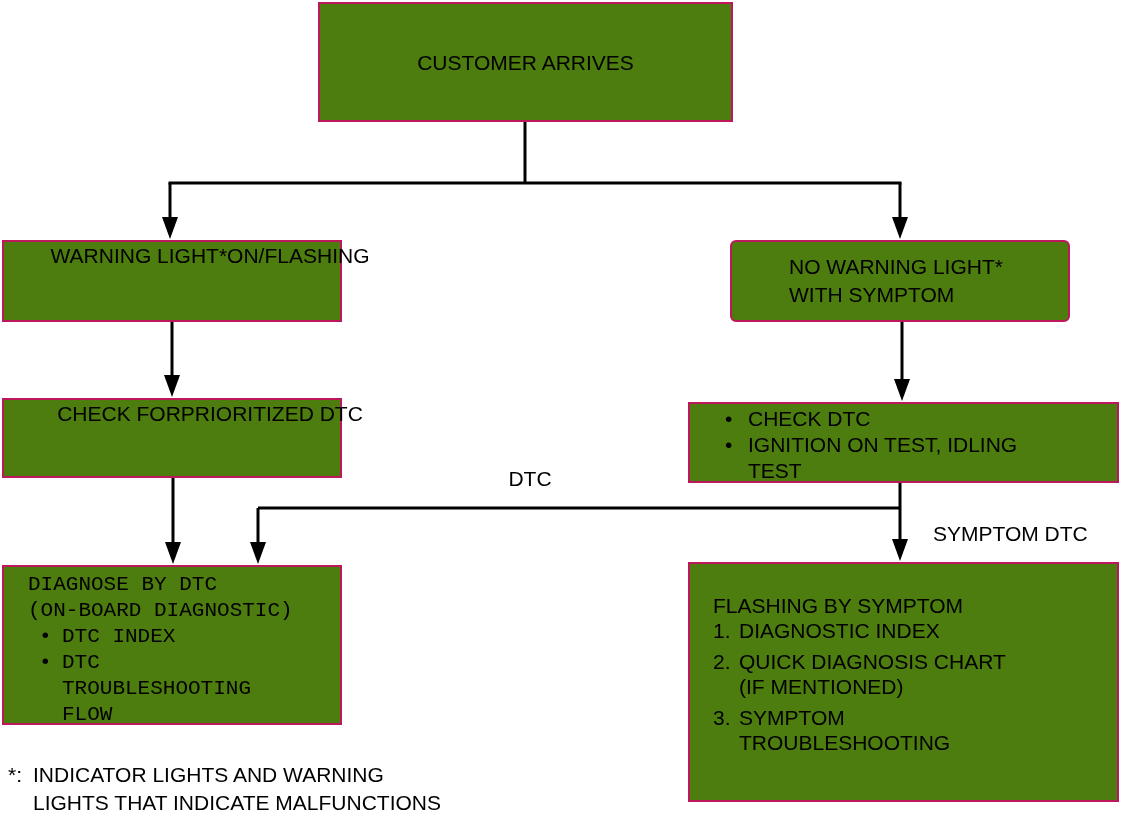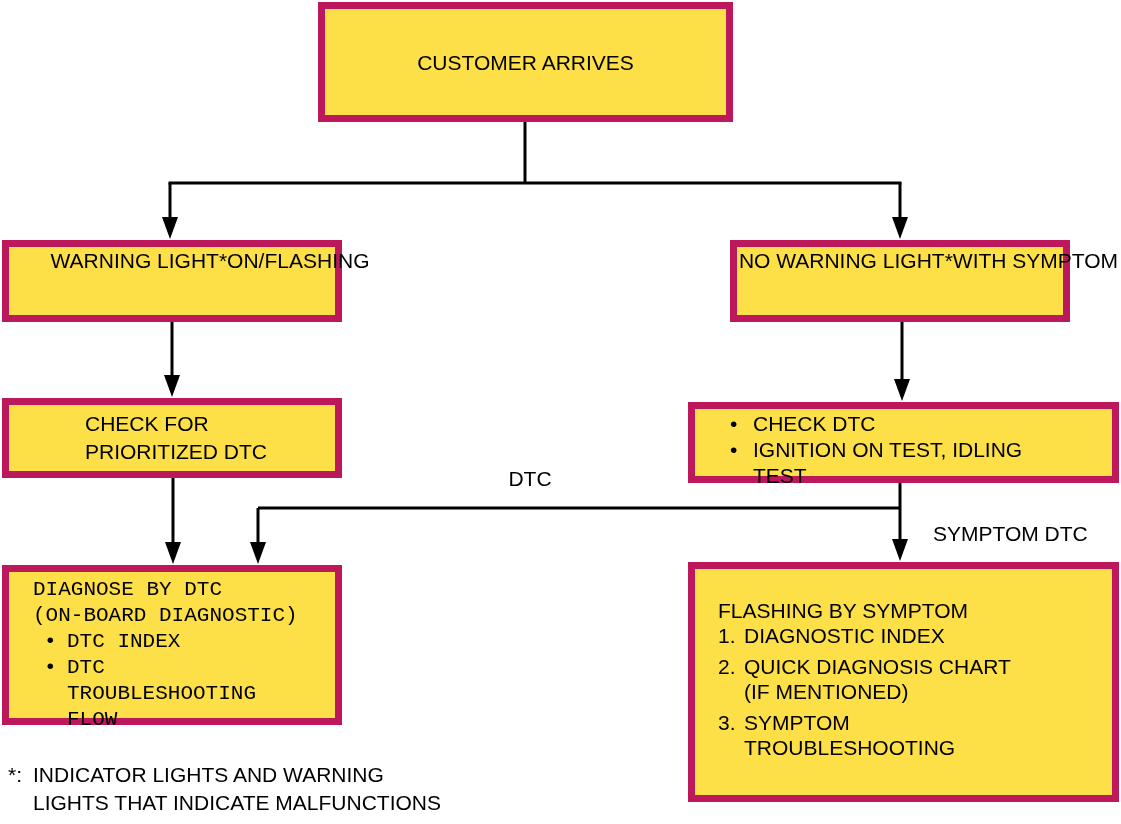--- a/index.html
+++ b/index.html
@@ -14,46 +14,47 @@
   }
   svg.connectors {
     position: absolute;
     left: 0; top: 0;
     width: 1121px; height: 824px;
     pointer-events: none;
   }
   .box {
     position: absolute;
     box-sizing: border-box;
-    border: 7px solid #be185d;
-    background: #fde047;
+    border: 2px solid #be185d;
+    background: #4d7c0f;
     font-size: 21px;
     line-height: 27px;
     white-space: nowrap;
   }
   .box-customer {
     left: 318px; top: 2px; width: 415px; height: 120px;
     display: flex; align-items: center; justify-content: center;
   }
   .box-warning {
     left: 2px; top: 240px; width: 340px; height: 82px;
     padding-left: 76px;
     display: flex; justify-content: center;
     line-height: 28px;
   }
   .box-no-warning {
     left: 730px; top: 240px; width: 340px; height: 82px;
     padding-left: 57px;
-    display: flex; flex-direction: row; justify-content: center;
-    line-height: 28px;
+    display: flex; flex-direction: column; justify-content: center;
+    line-height: 28px;
+    border-radius: 6px;
   }
   .box-check-prioritized {
     left: 2px; top: 398px; width: 340px; height: 80px;
     padding-left: 76px;
-    display: flex; flex-direction: column; justify-content: center;
+    display: flex; flex-direction: row; justify-content: center;
     line-height: 28px;
   }
   .box-check-dtc {
     left: 688px; top: 402px; width: 431px; height: 81px;
     padding: 2px 0 0 35px;
     line-height: 26px;
   }
   .box-diagnose-dtc {
     left: 2px; top: 565px; width: 340px; height: 160px;
     padding: 5px 0 0 24px;

